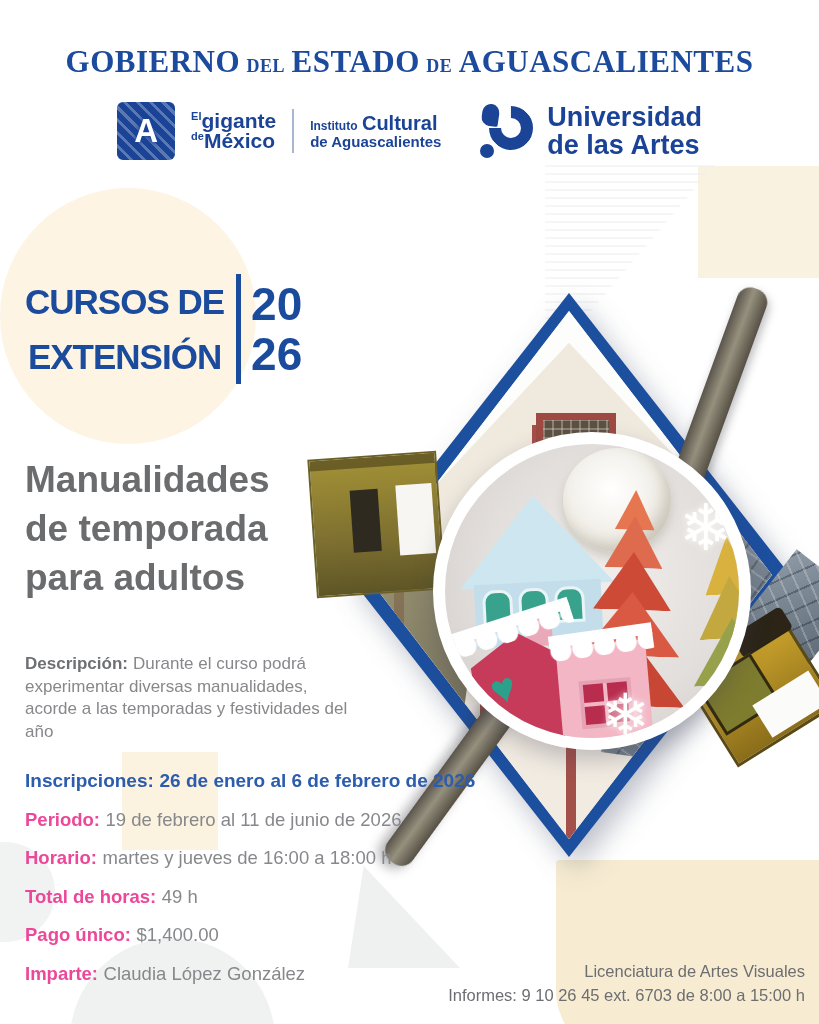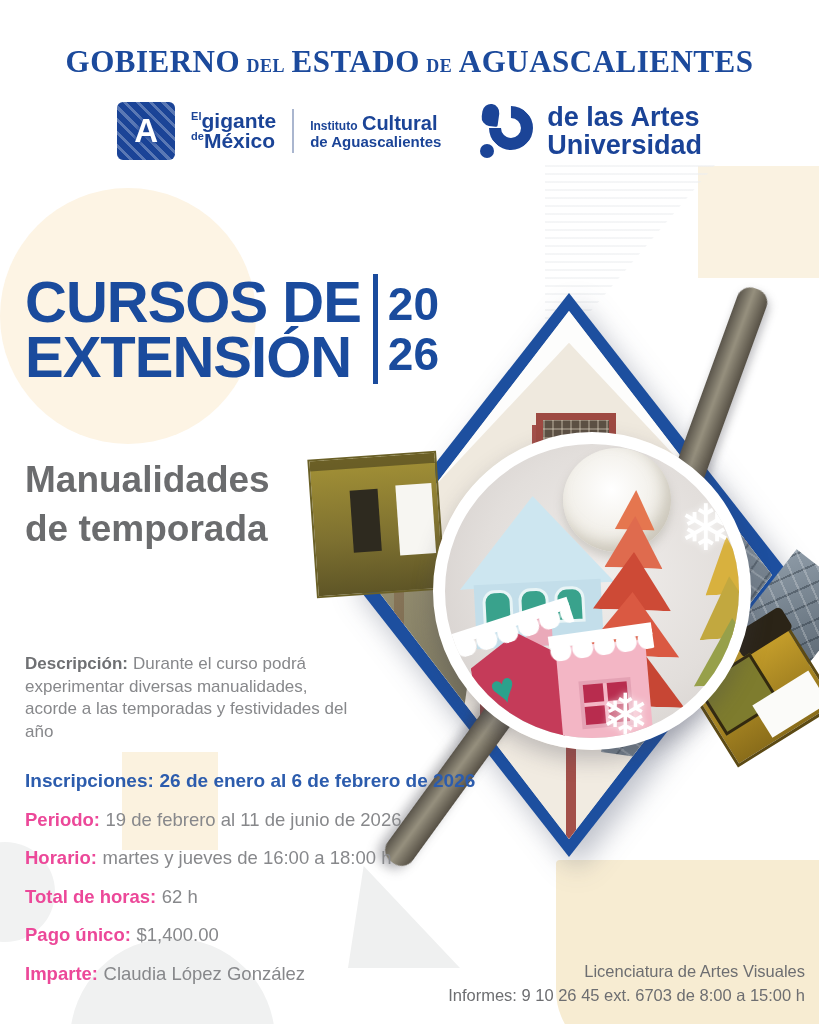--- a/index.html
+++ b/index.html
@@ -40,21 +40,21 @@
   .uda{display:flex;align-items:center;gap:10px;margin-left:22px;}
   .uda-mark{position:relative;width:58px;height:58px;}
   .uda-comma{position:absolute;left:3px;top:2px;width:17px;height:22px;background:#1b4497;
       border-radius:9px 9px 2px 9px;transform:rotate(8deg);}
   .uda-c{position:absolute;left:10px;top:4px;width:44px;height:44px;border-radius:50%;
       border:12px solid #1b4497;border-left-color:transparent;transform:rotate(45deg);box-sizing:border-box;}
   .uda-dot{position:absolute;left:1px;bottom:2px;width:14px;height:14px;border-radius:50%;background:#1b4497;}
   .uda-text{font-weight:bold;font-size:27px;line-height:1.04;color:#1a4397;}
   
   .main-title{position:absolute;left:25px;top:274px;display:flex;align-items:center;z-index:5;color:#1a4b9d;}
-  .mt-lines{font-weight:bold;font-size:58px;line-height:55px;letter-spacing:-1px;}
+  .mt-lines{font-weight:bold;font-size:35px;line-height:55px;letter-spacing:-1px;text-align:center;}
   .mt-bar{width:5px;height:110px;background:#1a4b9d;margin:0 10px 0 12px;}
   .mt-year{font-weight:bold;font-size:46px;line-height:50px;}
   
   .diamond-wrap{position:absolute;left:348px;top:293px;width:442px;height:564px;z-index:2;
       filter:drop-shadow(8px 12px 14px rgba(40,50,80,.30));}
   .diamond-outer{position:absolute;inset:0;background:#1d4f9f;clip-path:polygon(50% 0,100% 50%,50% 100%,0 50%);}
   .diamond-inner{position:absolute;inset:18px;clip-path:polygon(50% 0,100% 50%,50% 100%,0 50%);
       background:#f1ebe1;overflow:hidden;}
   .sky{position:absolute;left:0;top:0;right:0;height:44%;background:#fdfdfc;}
   .gable{position:absolute;left:5%;top:6%;width:90%;height:37%;
@@ -181,22 +181,22 @@
            <span class="big">Cultural</span></div>
       <div class="l2">de Aguascalientes</div>
     </div>
     <div class="uda">
       <div class="uda-mark">
         <div class="uda-c"></div>
         <div class="uda-comma"></div>
         <div class="uda-dot"></div>
       </div>
       <div class="uda-text">
+        <div>Universidad</div>
         <div>de las Artes</div>
-        <div>Universidad</div>
       </div>
     </div>
   </div>
 
   <div class="main-title">
     <div class="mt-lines">
       <div>CURSOS DE</div>
       <div>EXTENSIÓN</div>
     </div>
     <div class="mt-bar"></div>
@@ -272,36 +272,37 @@
           <i></i>
         </div>
     </div>
     <span class="sf" style="left:156px;top:242px;font-size:58px;">❄</span>
     <span class="sf" style="left:-10px;top:250px;font-size:46px;">❄</span>
   </div>
 
   <div class="course-name">
     <div>Manualidades</div>
     <div>de temporada</div>
+    <div>para adultos</div>
   </div>
 
   <p class="course-desc"><b>Descripción:</b><span class="val" style="margin-left:.3em;">Durante el curso podrá experimentar diversas manualidades, acorde a las temporadas y festividades del año</span></p>
 
   <div class="details">
     <div class="row row-inscripciones">
       <b>Inscripciones:</b><span class="val">26 de enero al 6 de febrero de 2026</span>
     </div>
     <div class="row">
       <b>Periodo:</b><span class="val">19 de febrero al 11 de junio de 2026</span>
     </div>
     <div class="row">
       <b>Horario:</b><span class="val">martes y jueves de 16:00 a 18:00 h</span>
     </div>
     <div class="row">
-      <b>Total de horas:</b><span class="val">62 h</span>
+      <b>Total de horas:</b><span class="val">49 h</span>
     </div>
     <div class="row">
       <b>Pago único:</b><span class="val">$1,400.00</span>
     </div>
     <div class="row">
       <b>Imparte:</b><span class="val">Claudia López González</span>
     </div>
   </div>
 
   <div class="footer">

